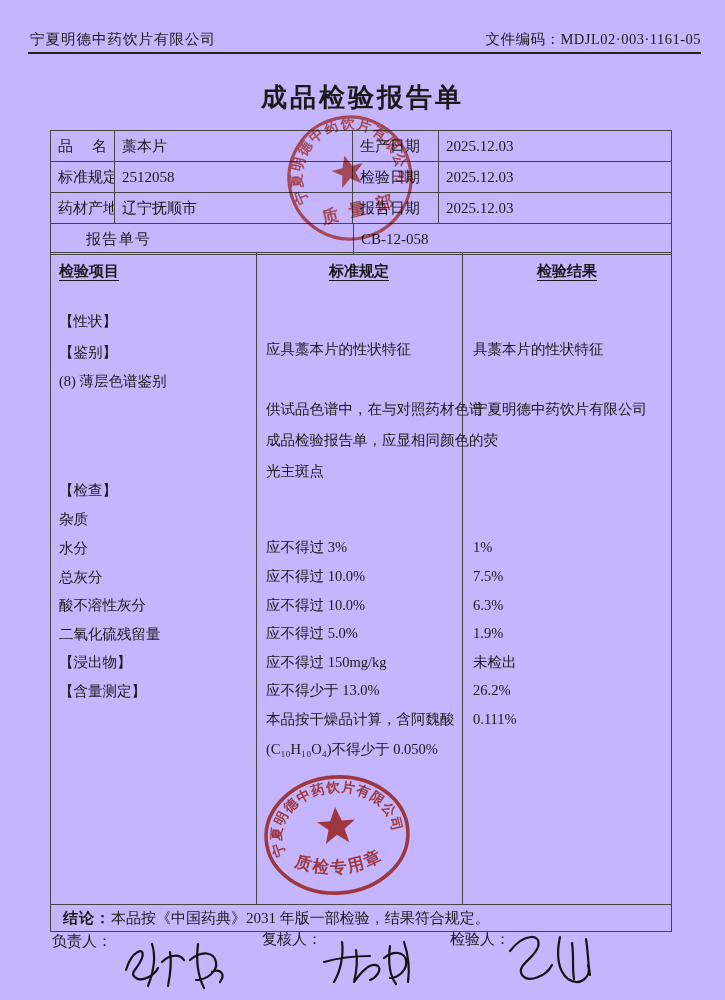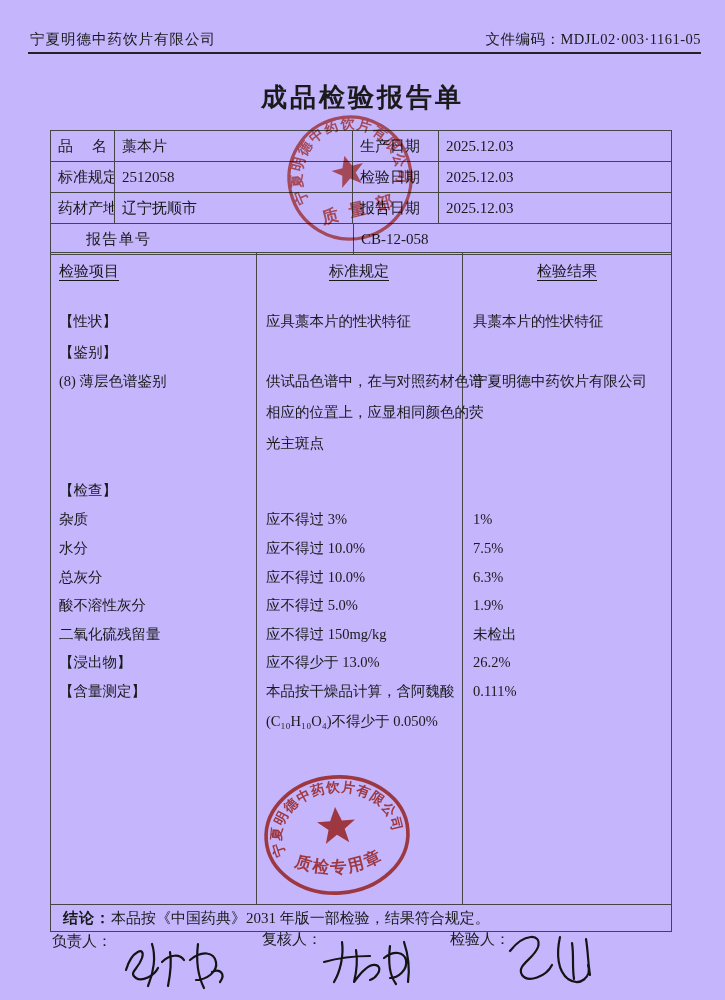--- a/index.html
+++ b/index.html
@@ -25,24 +25,24 @@
   .ic.v2{flex:1;border-right:none;}
   .ic.m1{width:303px;}
   .ic.v4{flex:1;border-right:none;}
   
   .main-table{position:absolute;left:50px;top:252px;width:620px;height:678px;border:1px solid #454545;box-sizing:content-box;}
   .col{position:absolute;top:0;bottom:26px;}
   .col1{left:0;width:205px;border-right:1px solid #454545;}
   .col2{left:205px;width:206px;border-right:1px solid #454545;}
   .col3{left:412px;right:0;}
   .col-header{position:absolute;top:9px;left:0;right:0;text-align:center;font-size:15px;}
-  .col-header span{text-decoration:underline;text-underline-offset:4px;}
+  .col-header span{text-decoration:underline;text-underline-offset:4px;font-weight:bold;}
   .col1 .col-header{text-align:left;padding-left:8px;}
   .tline{position:absolute;font-size:14.5px;line-height:17px;white-space:nowrap;left:8px;}
-  .col2 .tline,.col3 .tline{left:10px;}
+  .col2 .tline,.col3 .tline{left:10px;margin-top:28px;}
   .conclusion{position:absolute;left:0;right:0;bottom:0;height:26px;border-top:1px solid #454545;
     line-height:26px;padding-left:12px;font-size:15px;white-space:nowrap;}
   .conclusion b{letter-spacing:1px;}
   
   .sig-label{position:absolute;font-size:15px;}
   .sig{position:absolute;}
   .sig path{fill:none;stroke:#141414;stroke-width:2.2;stroke-linecap:round;stroke-linejoin:round;}
   
   .stamp{position:absolute;mix-blend-mode:multiply;}
   .stamp text{font-family:"Liberation Serif", serif;font-weight:bold;}
@@ -106,21 +106,21 @@
       <div class="tline" style="top:344px">酸不溶性灰分</div>
       <div class="tline" style="top:373px">二氧化硫残留量</div>
       <div class="tline" style="top:401px">【浸出物】</div>
       <div class="tline" style="top:430px">【含量测定】</div>
     </div>
 
     <div class="col col2">
       <div class="col-header"><span>标准规定</span></div>
       <div class="tline" style="top:60px">应具藁本片的性状特征</div>
       <div class="tline" style="top:120px">供试品色谱中，在与对照药材色谱</div>
-      <div class="tline" style="top:151px">相应的位置上，应显相同颜色的荧</div>
+      <div class="tline" style="top:151px">成品检验报告单，应显相同颜色的荧</div>
       <div class="tline" style="top:182px">光主斑点</div>
       <div class="tline" style="top:258px">应不得过 3%</div>
       <div class="tline" style="top:287px">应不得过 10.0%</div>
       <div class="tline" style="top:316px">应不得过 10.0%</div>
       <div class="tline" style="top:344px">应不得过 5.0%</div>
       <div class="tline" style="top:373px">应不得过 150mg/kg</div>
       <div class="tline" style="top:401px">应不得少于 13.0%</div>
       <div class="tline" style="top:430px">本品按干燥品计算，含阿魏酸</div>
       <div class="tline" style="top:460px">(C₁₀H₁₀O₄)不得少于 0.050%</div>
     </div>

